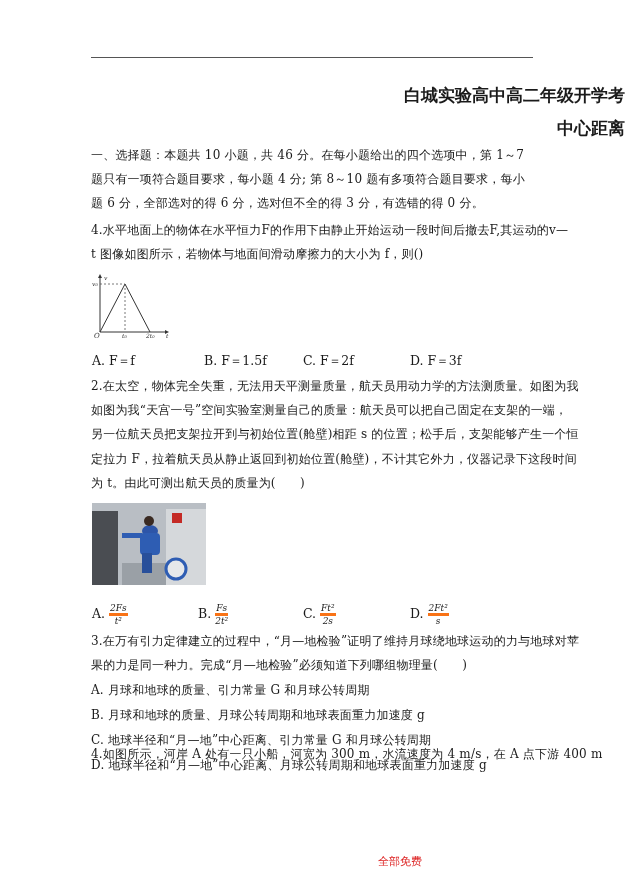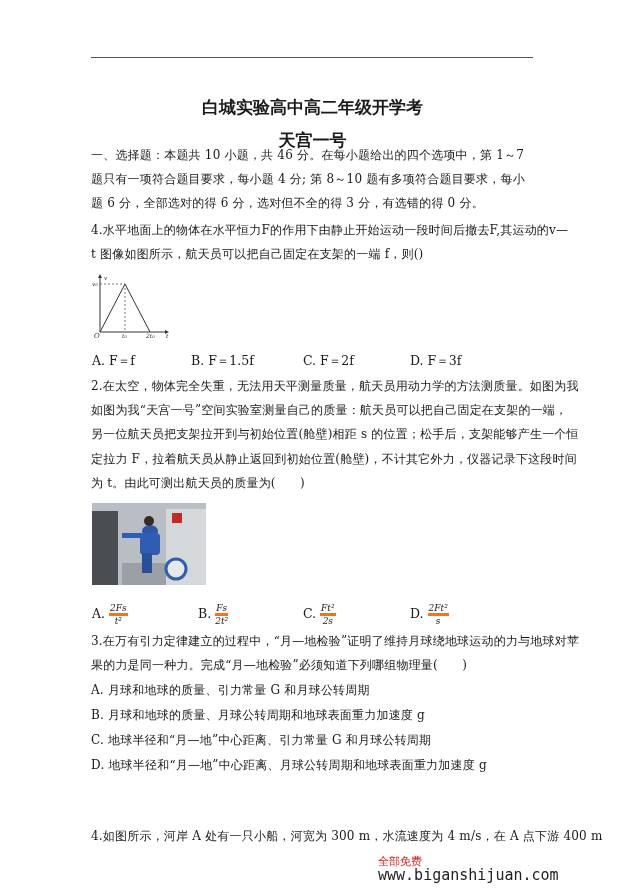--- a/index.html
+++ b/index.html
@@ -1,64 +1,64 @@
 <!DOCTYPE html>
 <html><head>
 <meta charset="utf-8">
 <style>
   html, body { margin: 0; padding: 0; background: #ffffff; }
   body { width: 625px; height: 890px; position: relative; overflow: hidden;
     font-family: "DejaVu Serif", "Liberation Serif", serif; color: #1a1a1a; }
   .rule { position: absolute; left: 91px; top: 57px; width: 442px; height: 0; border-top: 1.5px solid #555; }
-  .title { position: absolute; left: 0; width: 625px; text-align: center; font-size: 17px; font-weight: bold; font-family: "DejaVu Sans", sans-serif; margin-top: 12px; }
+  .title { position: absolute; left: 0; width: 625px; text-align: right; font-size: 17px; font-weight: bold; font-family: "DejaVu Sans", sans-serif; }
   .line { position: absolute; left: 91px; font-size: 12px; white-space: nowrap; letter-spacing: 0.2px; }
   .opt { position: absolute; font-size: 12.5px; white-space: nowrap; }
   .frac { display: inline-block; vertical-align: middle; text-align: center; font-size: 9px; font-style: italic; line-height: 10px; }
   .frac .num { display: block; border-bottom: 3px solid #f97316; padding: 0 1px; }
   .frac .den { display: block; }
   .graph { position: absolute; left: 92px; top: 272px; width: 80px; height: 66px; }
   .photo { position: absolute; left: 92px; top: 503px; width: 114px; height: 82px; overflow: hidden;
     background: linear-gradient(180deg, #8f949a 0%, #c9cdd1 40%, #a8adb2 100%); }
   .logo { position: absolute; left: 378px; top: 832px; width: 240px; height: 55px; }
   .logo .cn { position: absolute; left: 27px; top: 0; font-size: 30px; font-weight: bold; font-family: "DejaVu Sans", sans-serif; letter-spacing: 1px; color: #111; }
   .logo .free { position: absolute; left: 0; top: 22px; font-size: 11px; color: #d22; font-family: "DejaVu Sans", sans-serif; text-align: right; }
   .logo .url { position: absolute; left: 0; top: 34px; font-size: 15px; font-family: "DejaVu Sans Mono", monospace; color: #222; }
 </style>
 </head>
 <body>
 
 <div class="rule"></div>
 <div class="title" style="top:84px">白城实验高中高二年级开学考</div>
-<div class="title" style="top:117px">天宫一号</div>
+<div class="title" style="top:117px">中心距离</div>
 
 <div class="line" style="top:147px">一、选择题：本题共 10 小题，共 46 分。在每小题给出的四个选项中，第 1～7</div>
 <div class="line" style="top:171px">题只有一项符合题目要求，每小题 4 分; 第 8～10 题有多项符合题目要求，每小</div>
 <div class="line" style="top:195px">题 6 分，全部选对的得 6 分，选对但不全的得 3 分，有选错的得 0 分。</div>
 
 <div class="line" style="top:222px">4.水平地面上的物体在水平恒力F的作用下由静止开始运动一段时间后撤去F,其运动的v—</div>
-<div class="line" style="top:246px">t 图像如图所示，航天员可以把自己固定在支架的一端 f，则()</div>
+<div class="line" style="top:246px">t 图像如图所示，若物体与地面间滑动摩擦力的大小为 f，则()</div>
 
 <svg class="graph" viewBox="0 0 80 66">
   <line x1="8" y1="60" x2="8" y2="4" stroke="#333" stroke-width="1"></line>
   <polygon points="8,2 6,6 10,6" fill="#333"></polygon>
   <line x1="8" y1="60" x2="74" y2="60" stroke="#333" stroke-width="1"></line>
   <polygon points="77,60 73,58 73,62" fill="#333"></polygon>
   <polyline points="8,60 33,12 58,60" fill="none" stroke="#333" stroke-width="1"></polyline>
   <line x1="8" y1="12" x2="33" y2="12" stroke="#555" stroke-width="0.8" stroke-dasharray="2,2"></line>
   <line x1="33" y1="12" x2="33" y2="60" stroke="#555" stroke-width="0.8" stroke-dasharray="2,2"></line>
   <text x="12" y="8" font-size="6" font-style="italic" fill="#333">v</text>
   <text x="0" y="14" font-size="6" font-style="italic" fill="#333">v₀</text>
   <text x="2" y="66" font-size="7" font-style="italic" fill="#333">O</text>
   <text x="30" y="66" font-size="6" font-style="italic" fill="#333">t₀</text>
   <text x="54" y="66" font-size="6" font-style="italic" fill="#333">2t₀</text>
   <text x="74" y="66" font-size="6" font-style="italic" fill="#333">t</text>
 </svg>
 
 <div class="opt" style="left:92px;top:353px">A. F＝f</div>
-<div class="opt" style="left:191px;top:353px">B. F＝1.5f</div>
+<div class="opt" style="left:204px;top:353px">B. F＝1.5f</div>
 <div class="opt" style="left:303px;top:353px">C. F＝2f</div>
 <div class="opt" style="left:410px;top:353px">D. F＝3f</div>
 
 <div class="line" style="top:378px">2.在太空，物体完全失重，无法用天平测量质量，航天员用动力学的方法测质量。如图为我</div>
 <div class="line" style="top:402px">如图为我“天宫一号”空间实验室测量自己的质量：航天员可以把自己固定在支架的一端，</div>
 <div class="line" style="top:426px">另一位航天员把支架拉开到与初始位置(舱壁)相距 s 的位置；松手后，支架能够产生一个恒</div>
 <div class="line" style="top:451px">定拉力 F，拉着航天员从静止返回到初始位置(舱壁)，不计其它外力，仪器记录下这段时间</div>
 <div class="line" style="top:475px">为 t。由此可测出航天员的质量为(　　)</div>
 
 <div class="photo">
@@ -93,18 +93,17 @@
   <span>D.</span>
   <span class="frac"><span class="num">2Ft²</span><span class="den">s</span></span>
 </div>
 
 <div class="line" style="top:633px">3.在万有引力定律建立的过程中，“月—地检验”证明了维持月球绕地球运动的力与地球对苹</div>
 <div class="line" style="top:657px">果的力是同一种力。完成“月—地检验”必须知道下列哪组物理量(　　)</div>
 <div class="line" style="top:682px">A. 月球和地球的质量、引力常量 G 和月球公转周期</div>
 <div class="line" style="top:707px">B. 月球和地球的质量、月球公转周期和地球表面重力加速度 g</div>
 <div class="line" style="top:732px">C. 地球半径和“月—地”中心距离、引力常量 G 和月球公转周期</div>
 <div class="line" style="top:757px">D. 地球半径和“月—地”中心距离、月球公转周期和地球表面重力加速度 g</div>
-<div class="line" style="top:828px">4.如图所示，河岸 A 处有一只小船，河宽为 300 m，水流速度为 4 m/s，在 A 点下游 400 m</div>
+<div class="line" style="top:746px">4.如图所示，河岸 A 处有一只小船，河宽为 300 m，水流速度为 4 m/s，在 A 点下游 400 m</div>
 
 <div class="logo">
   <div class="free">全部免费</div>
-  <div class="url">www.biganshijuan.com</div>
 </div>
 
 </body></html>

